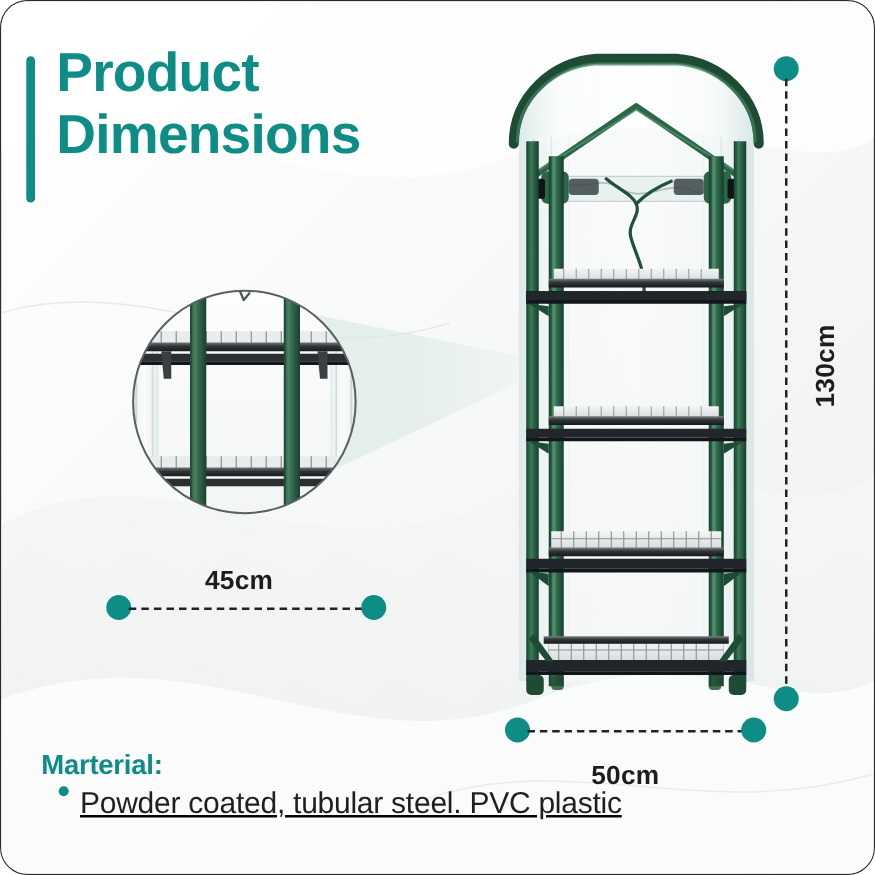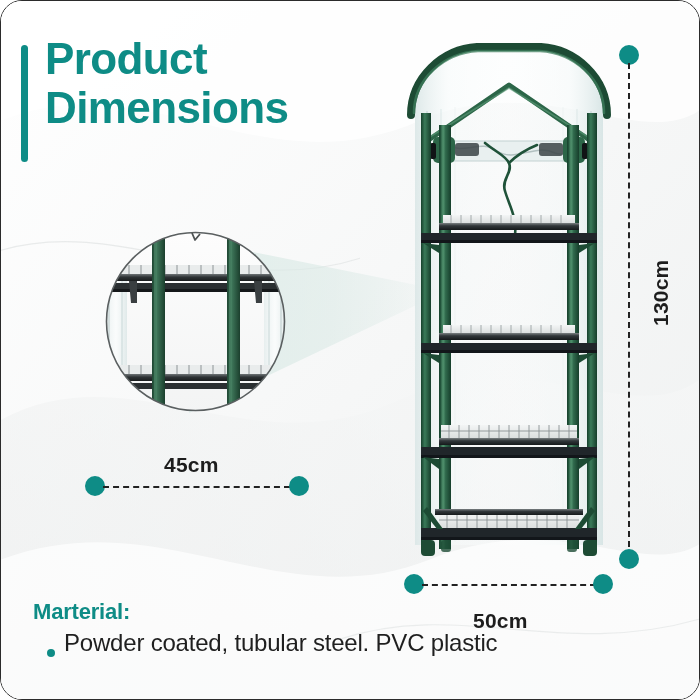--- a/index.html
+++ b/index.html
@@ -108,22 +108,23 @@
     color: #0E8C86;
     font-size: 22px;
     font-weight: 700;
     letter-spacing: -0.2px;
   }
   #material-list {
     position: absolute;
     left: 46px;
     top: 628px;
     display: flex;
-    align-items: flex-end;
+    align-items: flex-start;
     gap: 9px;
+    text-decoration: underline;
   }
   .bullet-dot {
     width: 8px;
     height: 8px;
     border-radius: 50%;
     background: #0E8C86;
     flex: none;
   }
   #material-item-text {
     color: #1f1f1f;

